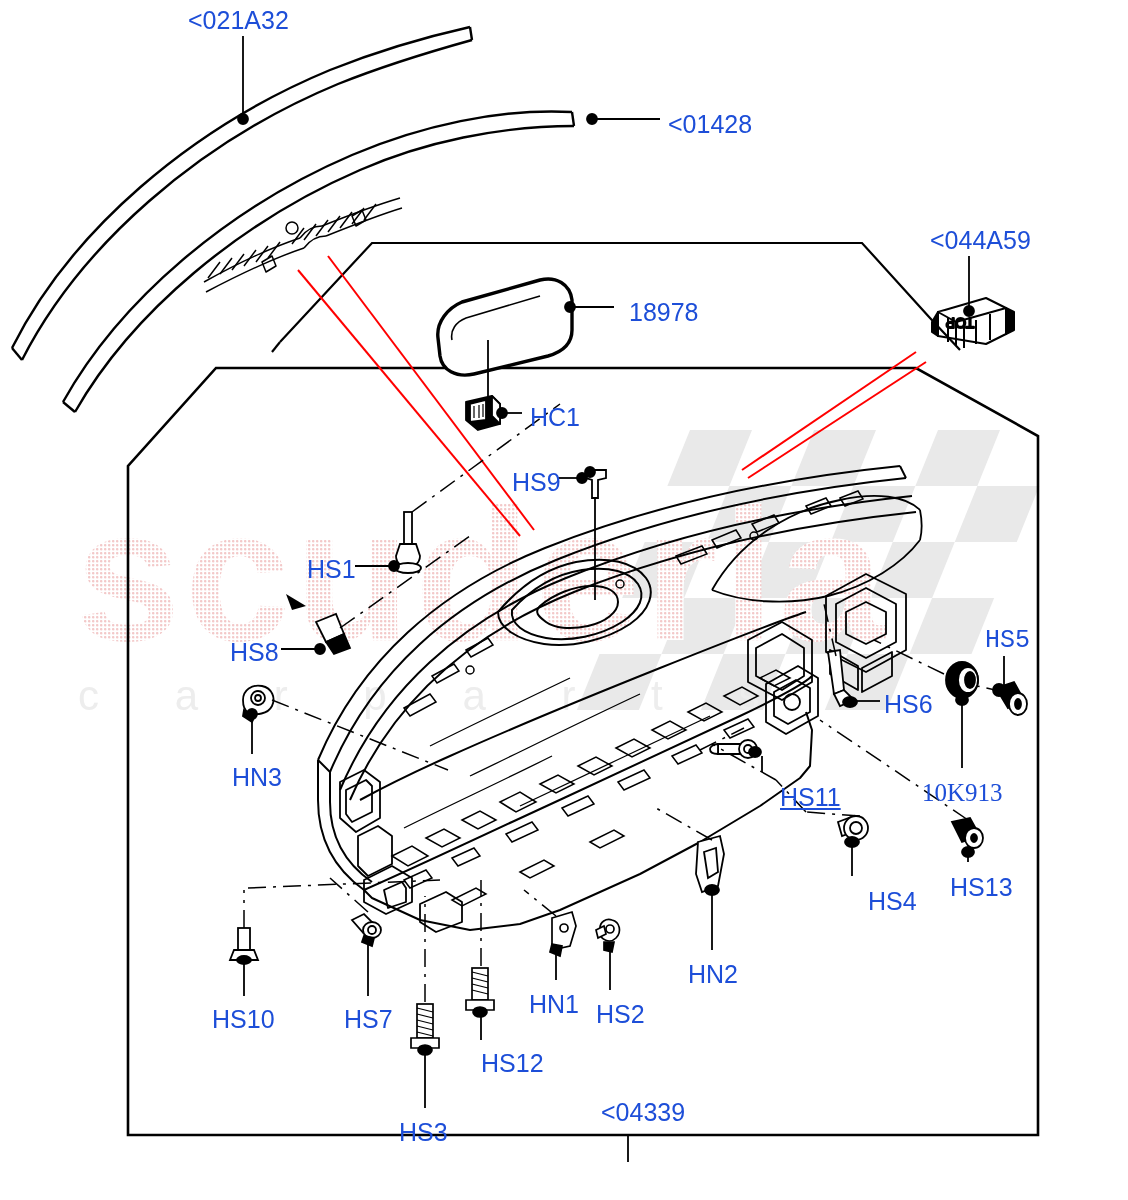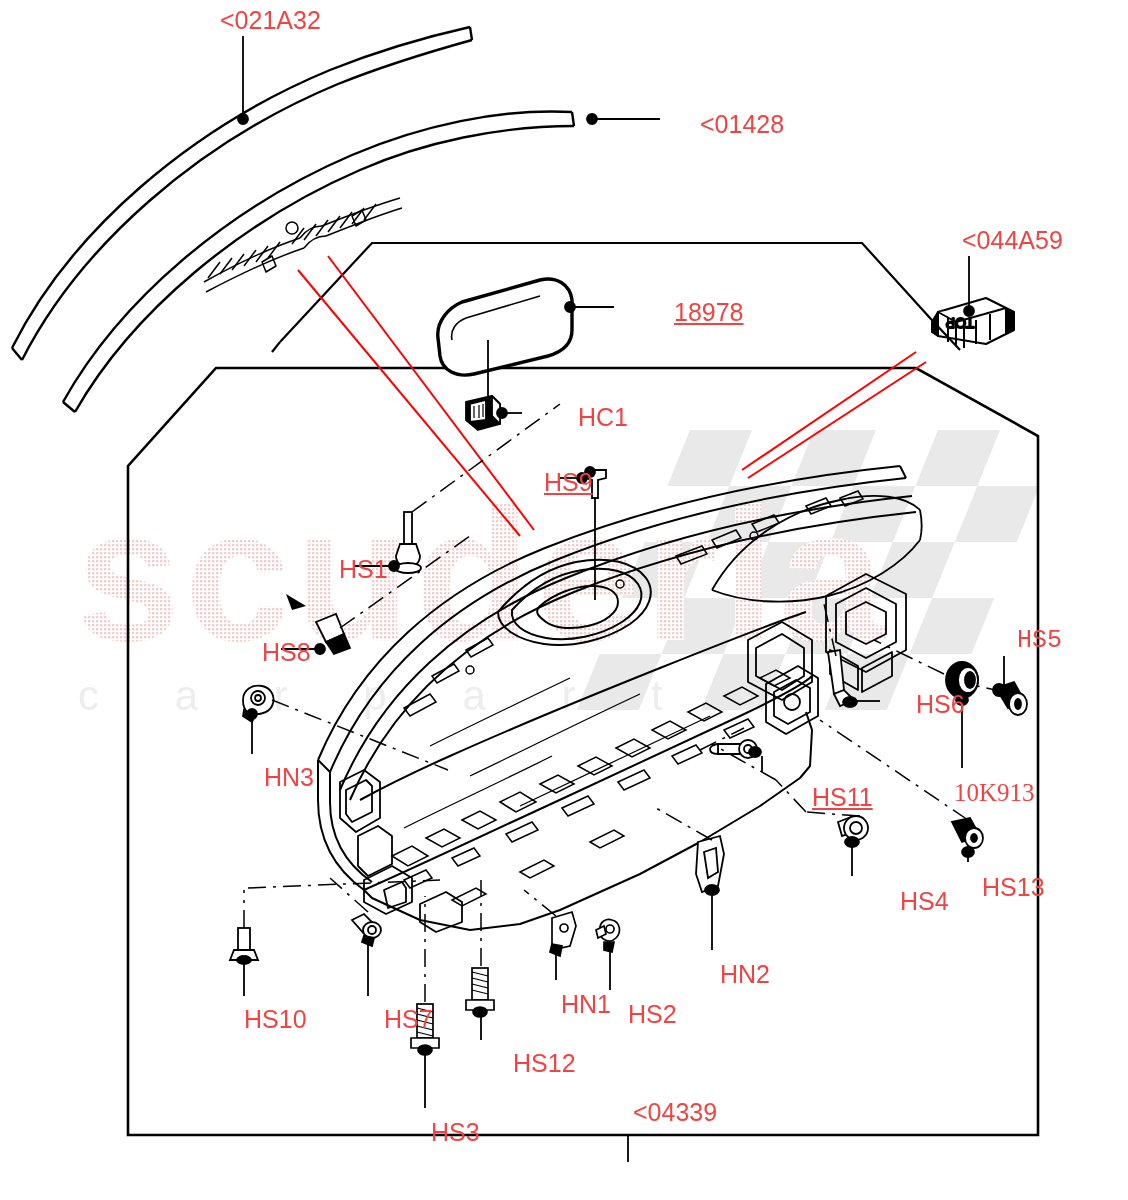--- a/index.html
+++ b/index.html
@@ -17,28 +17,27 @@
     font-family: "Liberation Sans", sans-serif;
   }
   #artwork {
     position: absolute;
     left: 0; top: 0;
     width: 1128px;
     height: 1200px;
   }
   .callout {
     position: absolute;
-    color: #ef4444;
+    color: #1d4ed8;
     font-family: "Liberation Sans", sans-serif;
     font-size: 25px;
     font-weight: 400;
     white-space: nowrap;
     letter-spacing: 0px;
     line-height: 1;
-    margin-left: 32px;
   }
   
 </style>
 </head>
 <body>
 
 <div id="sheet">
 
   <svg id="artwork" viewBox="0 0 1128 1200" xmlns="http://www.w3.org/2000/svg">
 
@@ -473,34 +472,34 @@
 
     <g fill="#000">
       <path d="M286,594 L306,606 L292,610 Z"></path>
     </g>
 
   </svg>
 
   <div class="callout" style="left:188px; top:8px;">&lt;021A32</div>
   <div class="callout" style="left:668px; top:112px;">&lt;01428</div>
   <div class="callout" style="left:930px; top:228px;">&lt;044A59</div>
-  <div class="callout" style="left:642px; top:300px;text-decoration:underline;">18978</div>
-  <div class="callout" style="left:546px; top:405px;">HC1</div>
-  <div class="callout" style="left:512px; top:470px;text-decoration:underline;">HS9</div>
+  <div class="callout" style="left:629px; top:300px;">18978</div>
+  <div class="callout" style="left:530px; top:405px;">HC1</div>
+  <div class="callout" style="left:512px; top:470px;">HS9</div>
   <div class="callout" style="left:307px; top:557px;">HS1</div>
   <div class="callout" style="left:230px; top:640px;">HS8</div>
   <div class="callout" style="left:232px; top:765px;">HN3</div>
   <div class="callout" style="left:985px; top:628px;font-family:Liberation Mono, monospace;">HS5</div>
   <div class="callout" style="left:884px; top:692px;">HS6</div>
   <div class="callout" style="left:922px; top:780px;font-family:Liberation Serif, serif;">10K913</div>
   <div class="callout" style="left:780px; top:785px;text-decoration:underline;">HS11</div>
   <div class="callout" style="left:950px; top:875px;">HS13</div>
   <div class="callout" style="left:868px; top:889px;">HS4</div>
   <div class="callout" style="left:688px; top:962px;">HN2</div>
   <div class="callout" style="left:529px; top:992px;">HN1</div>
   <div class="callout" style="left:596px; top:1002px;">HS2</div>
   <div class="callout" style="left:212px; top:1007px;">HS10</div>
-  <div class="callout" style="left:352px; top:1007px;text-align:right;">HS7</div>
+  <div class="callout" style="left:344px; top:1007px;text-align:right;">HS7</div>
   <div class="callout" style="left:481px; top:1051px;">HS12</div>
   <div class="callout" style="left:399px; top:1120px;text-align:center;">HS3</div>
   <div class="callout" style="left:601px; top:1100px;">&lt;04339</div>
 
 </div>
 
 </body></html>

